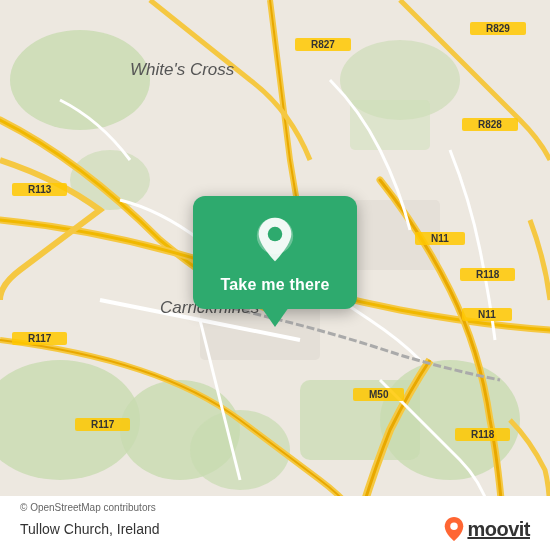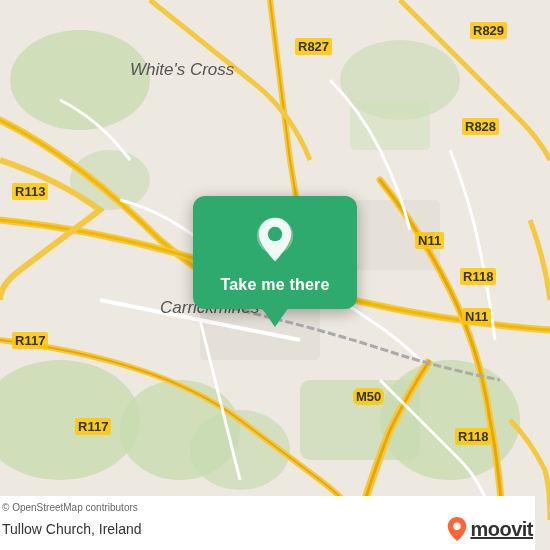--- a/index.html
+++ b/index.html
@@ -55,23 +55,23 @@
       cursor: pointer;
       user-select: none;
       letter-spacing: 0.2px;
     }
 
     
     #bottom-bar {
       position: absolute;
       bottom: 0;
       left: 0;
-      right: 15px;
+      right: 0;
       background: white;
-      padding: 6px 2px 8px;
+      padding: 6px 20px 8px;
       z-index: 10;
     }
 
     .attribution {
       font-size: 10px;
       color: #666;
       margin-bottom: 3px;
     }
 
     .location-row {
@@ -110,25 +110,25 @@
       position: absolute;
       font-size: 17px;
       color: #555;
       font-style: italic;
       white-space: nowrap;
       z-index: 5;
     }
 
     .road-label {
       position: absolute;
-      font-size: 13px;
+      font-size: 10px;
       color: #333;
       font-weight: 600;
       background: rgba(255,200,0,0.85);
-      padding: 1px 3px;
+      padding: 1px 16px;
       border-radius: 2px;
       z-index: 5;
       white-space: nowrap;
     }
   </style>
 </head>
 <body>
 
 <div id="map-container">
 
@@ -191,21 +191,21 @@
   <span class="map-label" style="top:298px;left:160px;">Carrickmines</span>
 
   <span class="road-label" style="top:38px;left:295px;">R827</span>
   <span class="road-label" style="top:22px;left:470px;">R829</span>
   <span class="road-label" style="top:118px;left:462px;">R828</span>
   <span class="road-label" style="top:148px;left:12px;margin-top:35px;">R113</span>
   <span class="road-label" style="top:232px;left:415px;">N11</span>
   <span class="road-label" style="top:308px;left:462px;">N11</span>
   <span class="road-label" style="top:268px;left:460px;">R118</span>
   <span class="road-label" style="top:332px;left:12px;">R117</span>
-  <span class="road-label" style="top:388px;left:353px;border-radius:6px;">M50</span>
+  <span class="road-label" style="top:388px;left:353px;">M50</span>
   <span class="road-label" style="top:418px;left:75px;">R117</span>
   <span class="road-label" style="top:428px;left:455px;">R118</span>
 
   <div id="popup-card">
 
     <svg class="pin-icon" viewBox="0 0 50 55">
 
       <circle cx="25" cy="22" r="20" fill="white" opacity="0.3"></circle>
 
       <path d="M25,2 C15,2 7,10 7,20 C7,32 25,50 25,50 C25,50 43,32 43,20 C43,10 35,2 25,2 Z" fill="white" opacity="0.9"></path>

